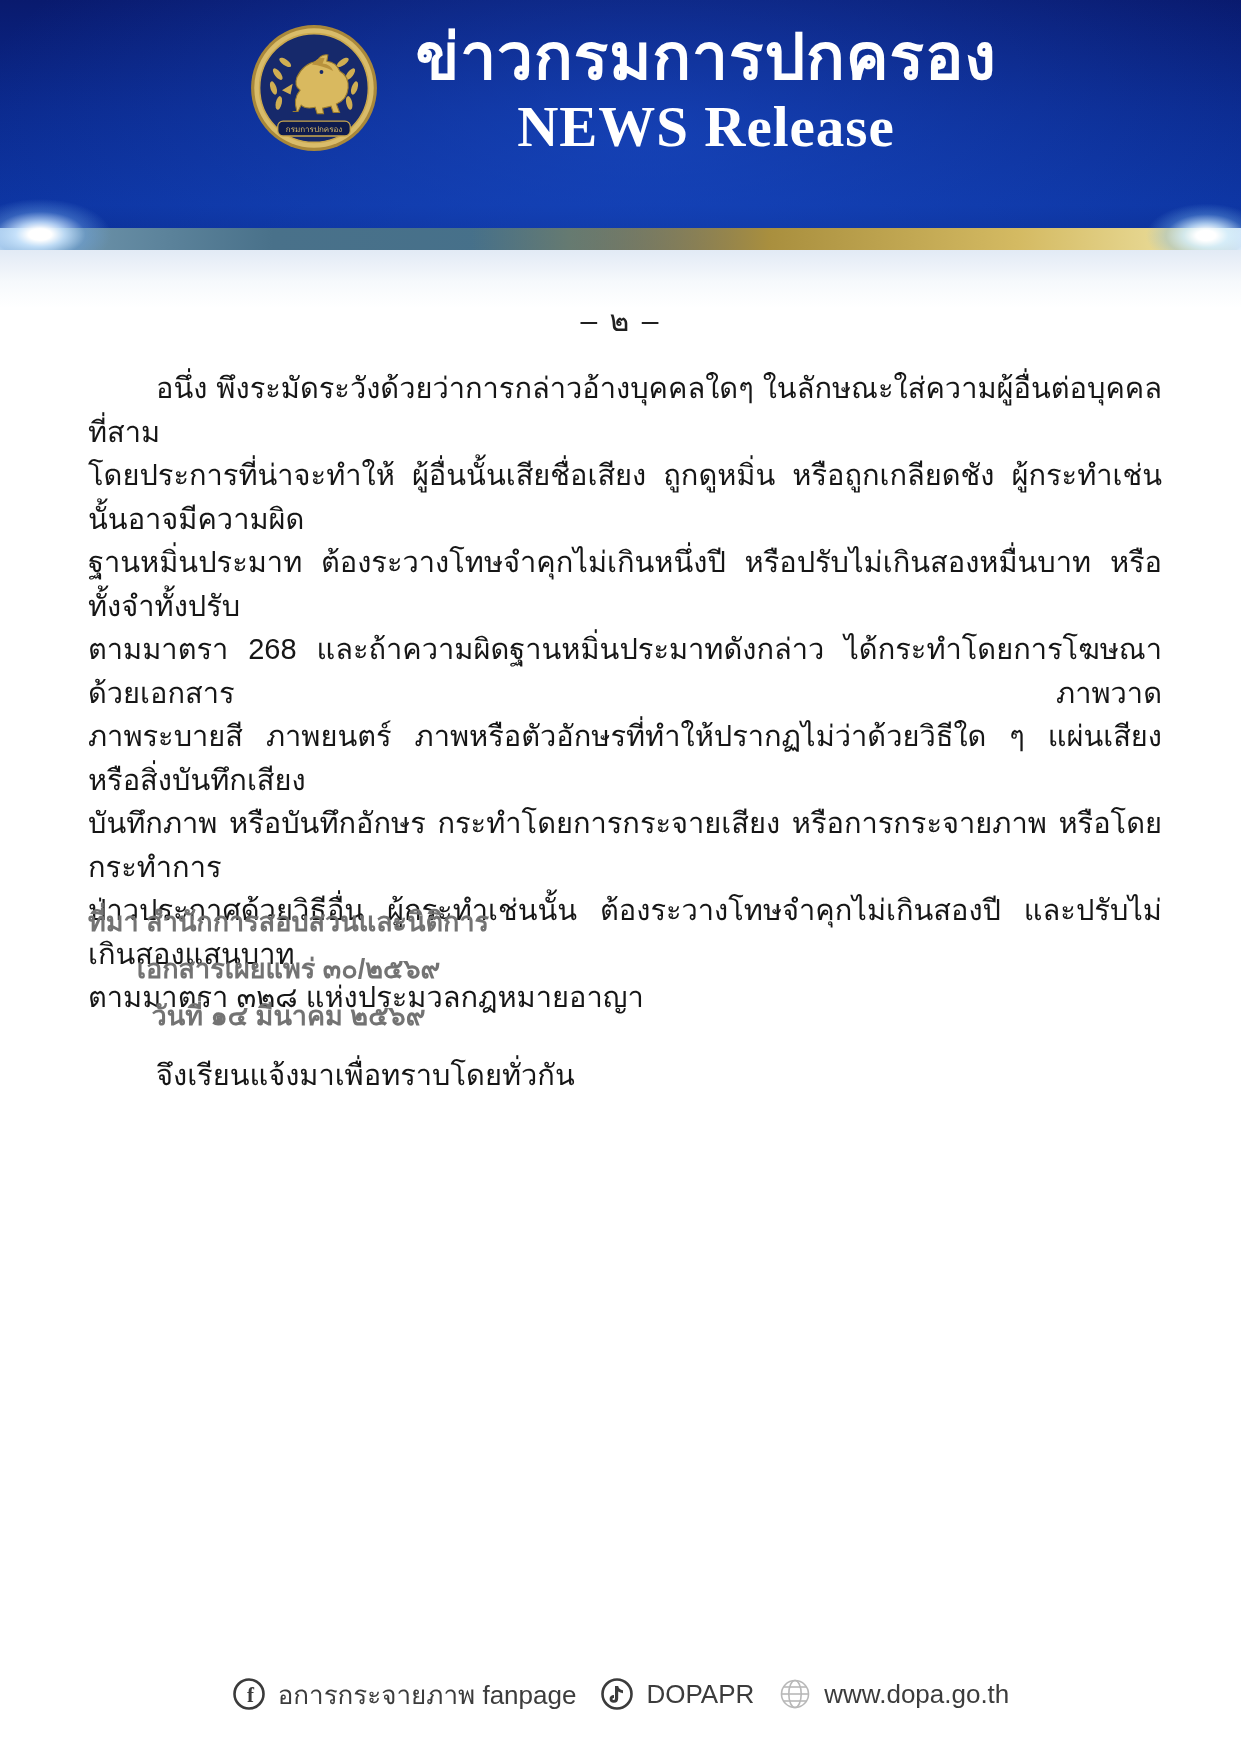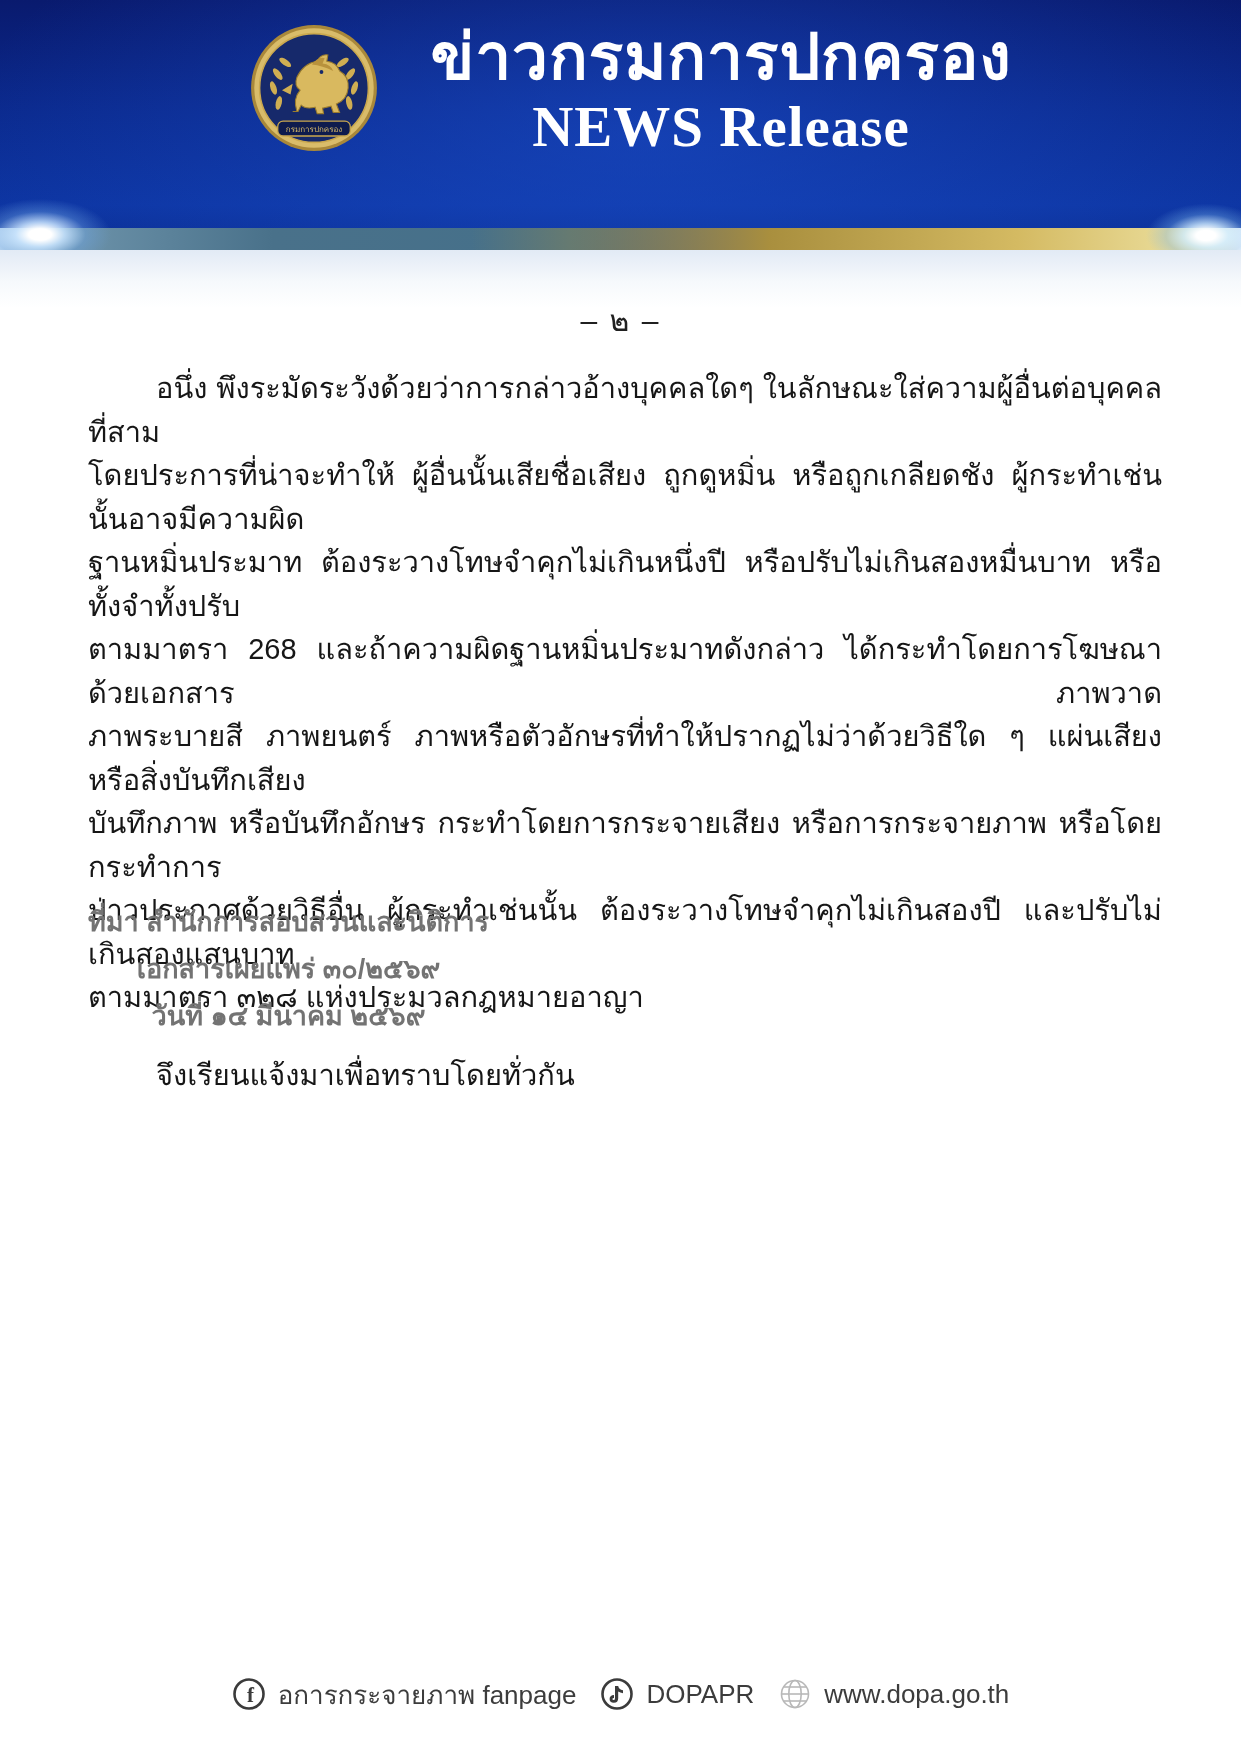--- a/index.html
+++ b/index.html
@@ -34,21 +34,21 @@
     right:-45px; bottom:-28px; width:160px; height:85px;
     background:radial-gradient(closest-side,#ffffff 0 12%,rgba(205,235,255,0.8) 28%,rgba(120,180,235,0.35) 50%,rgba(120,180,235,0) 75%);
   }
   .header-fade {
     position:absolute; left:0; top:250px; width:1241px; height:58px;
     background:linear-gradient(180deg,#e2eaf5 0%,#f6f9fc 55%,#ffffff 100%);
   }
 
   .seal { position:absolute; left:250px; top:24px; width:128px; height:128px; }
 
-  .title-block { position:absolute; left:401px; top:18px; width:640px; text-align:center; color:#ffffff; }
+  .title-block { position:absolute; left:386px; top:18px; width:640px; text-align:center; color:#ffffff; }
   .title-thai {
     font-size:64px; font-weight:700; line-height:78px; letter-spacing:1px;
     font-family:"Liberation Sans","DejaVu Sans",sans-serif;
   }
   .title-eng {
     font-size:57px; font-weight:700; line-height:62px; letter-spacing:1px;
     font-family:"Liberation Serif","DejaVu Serif",serif;
   }
 
   

